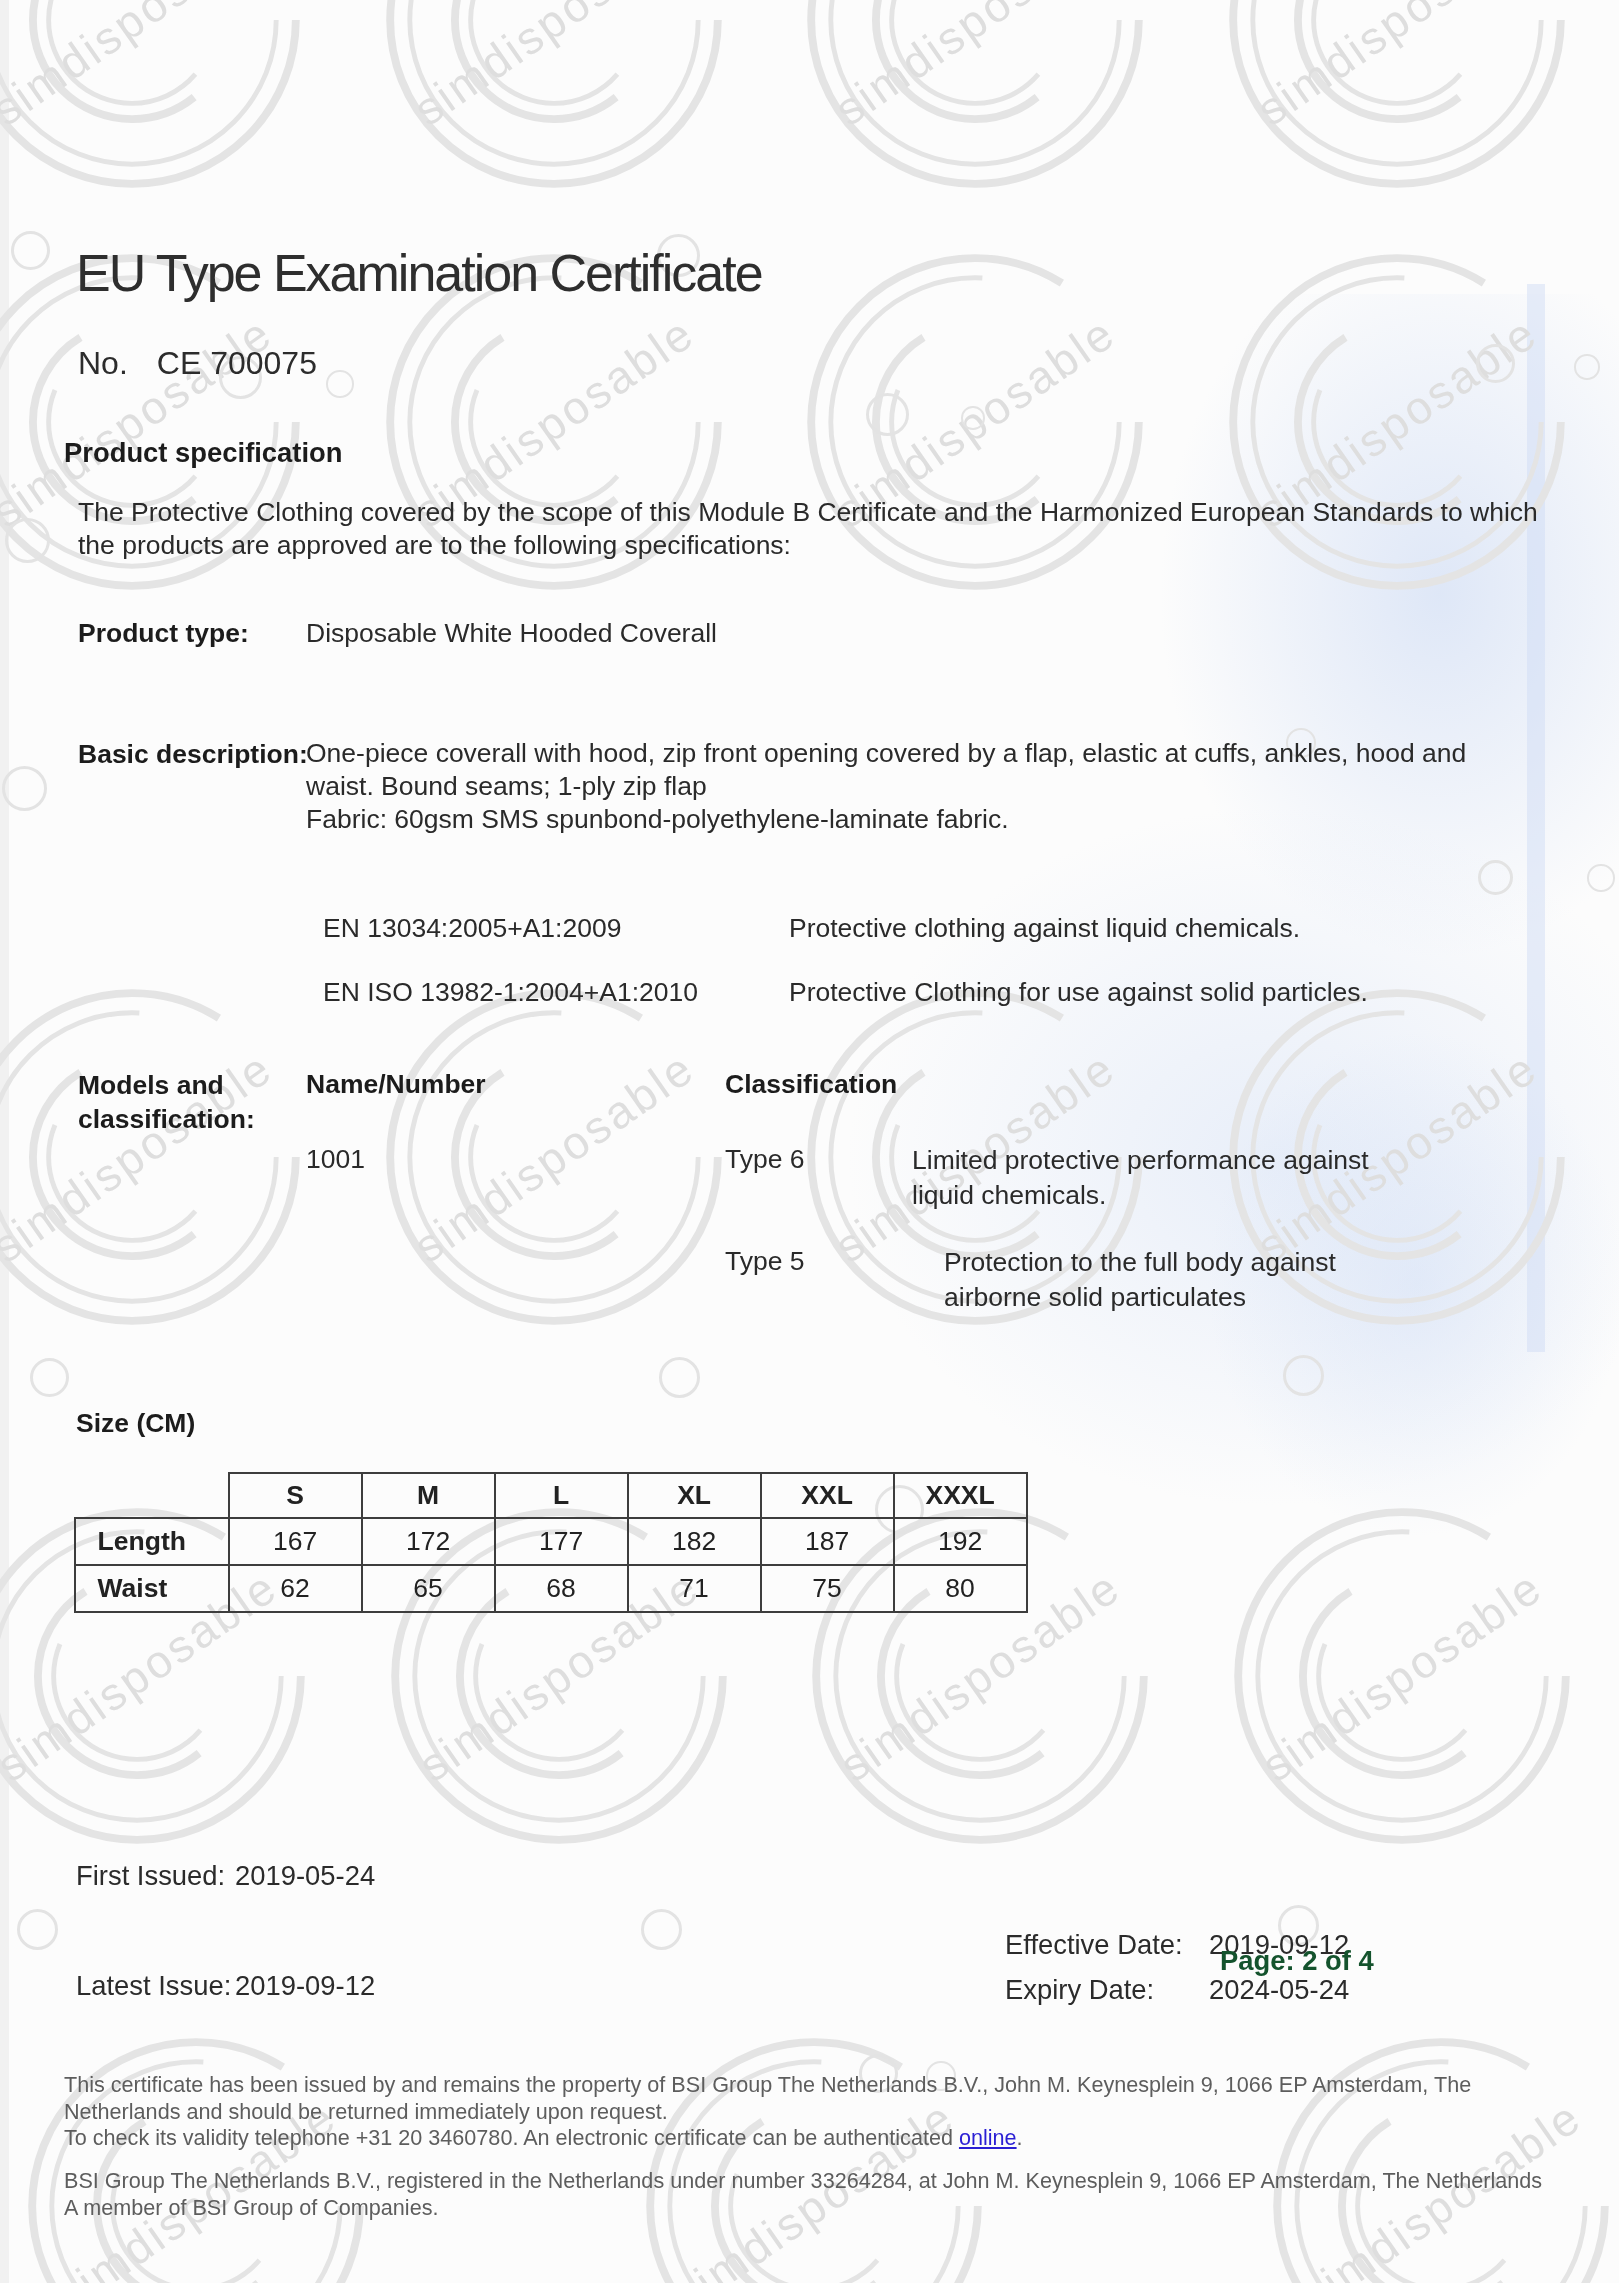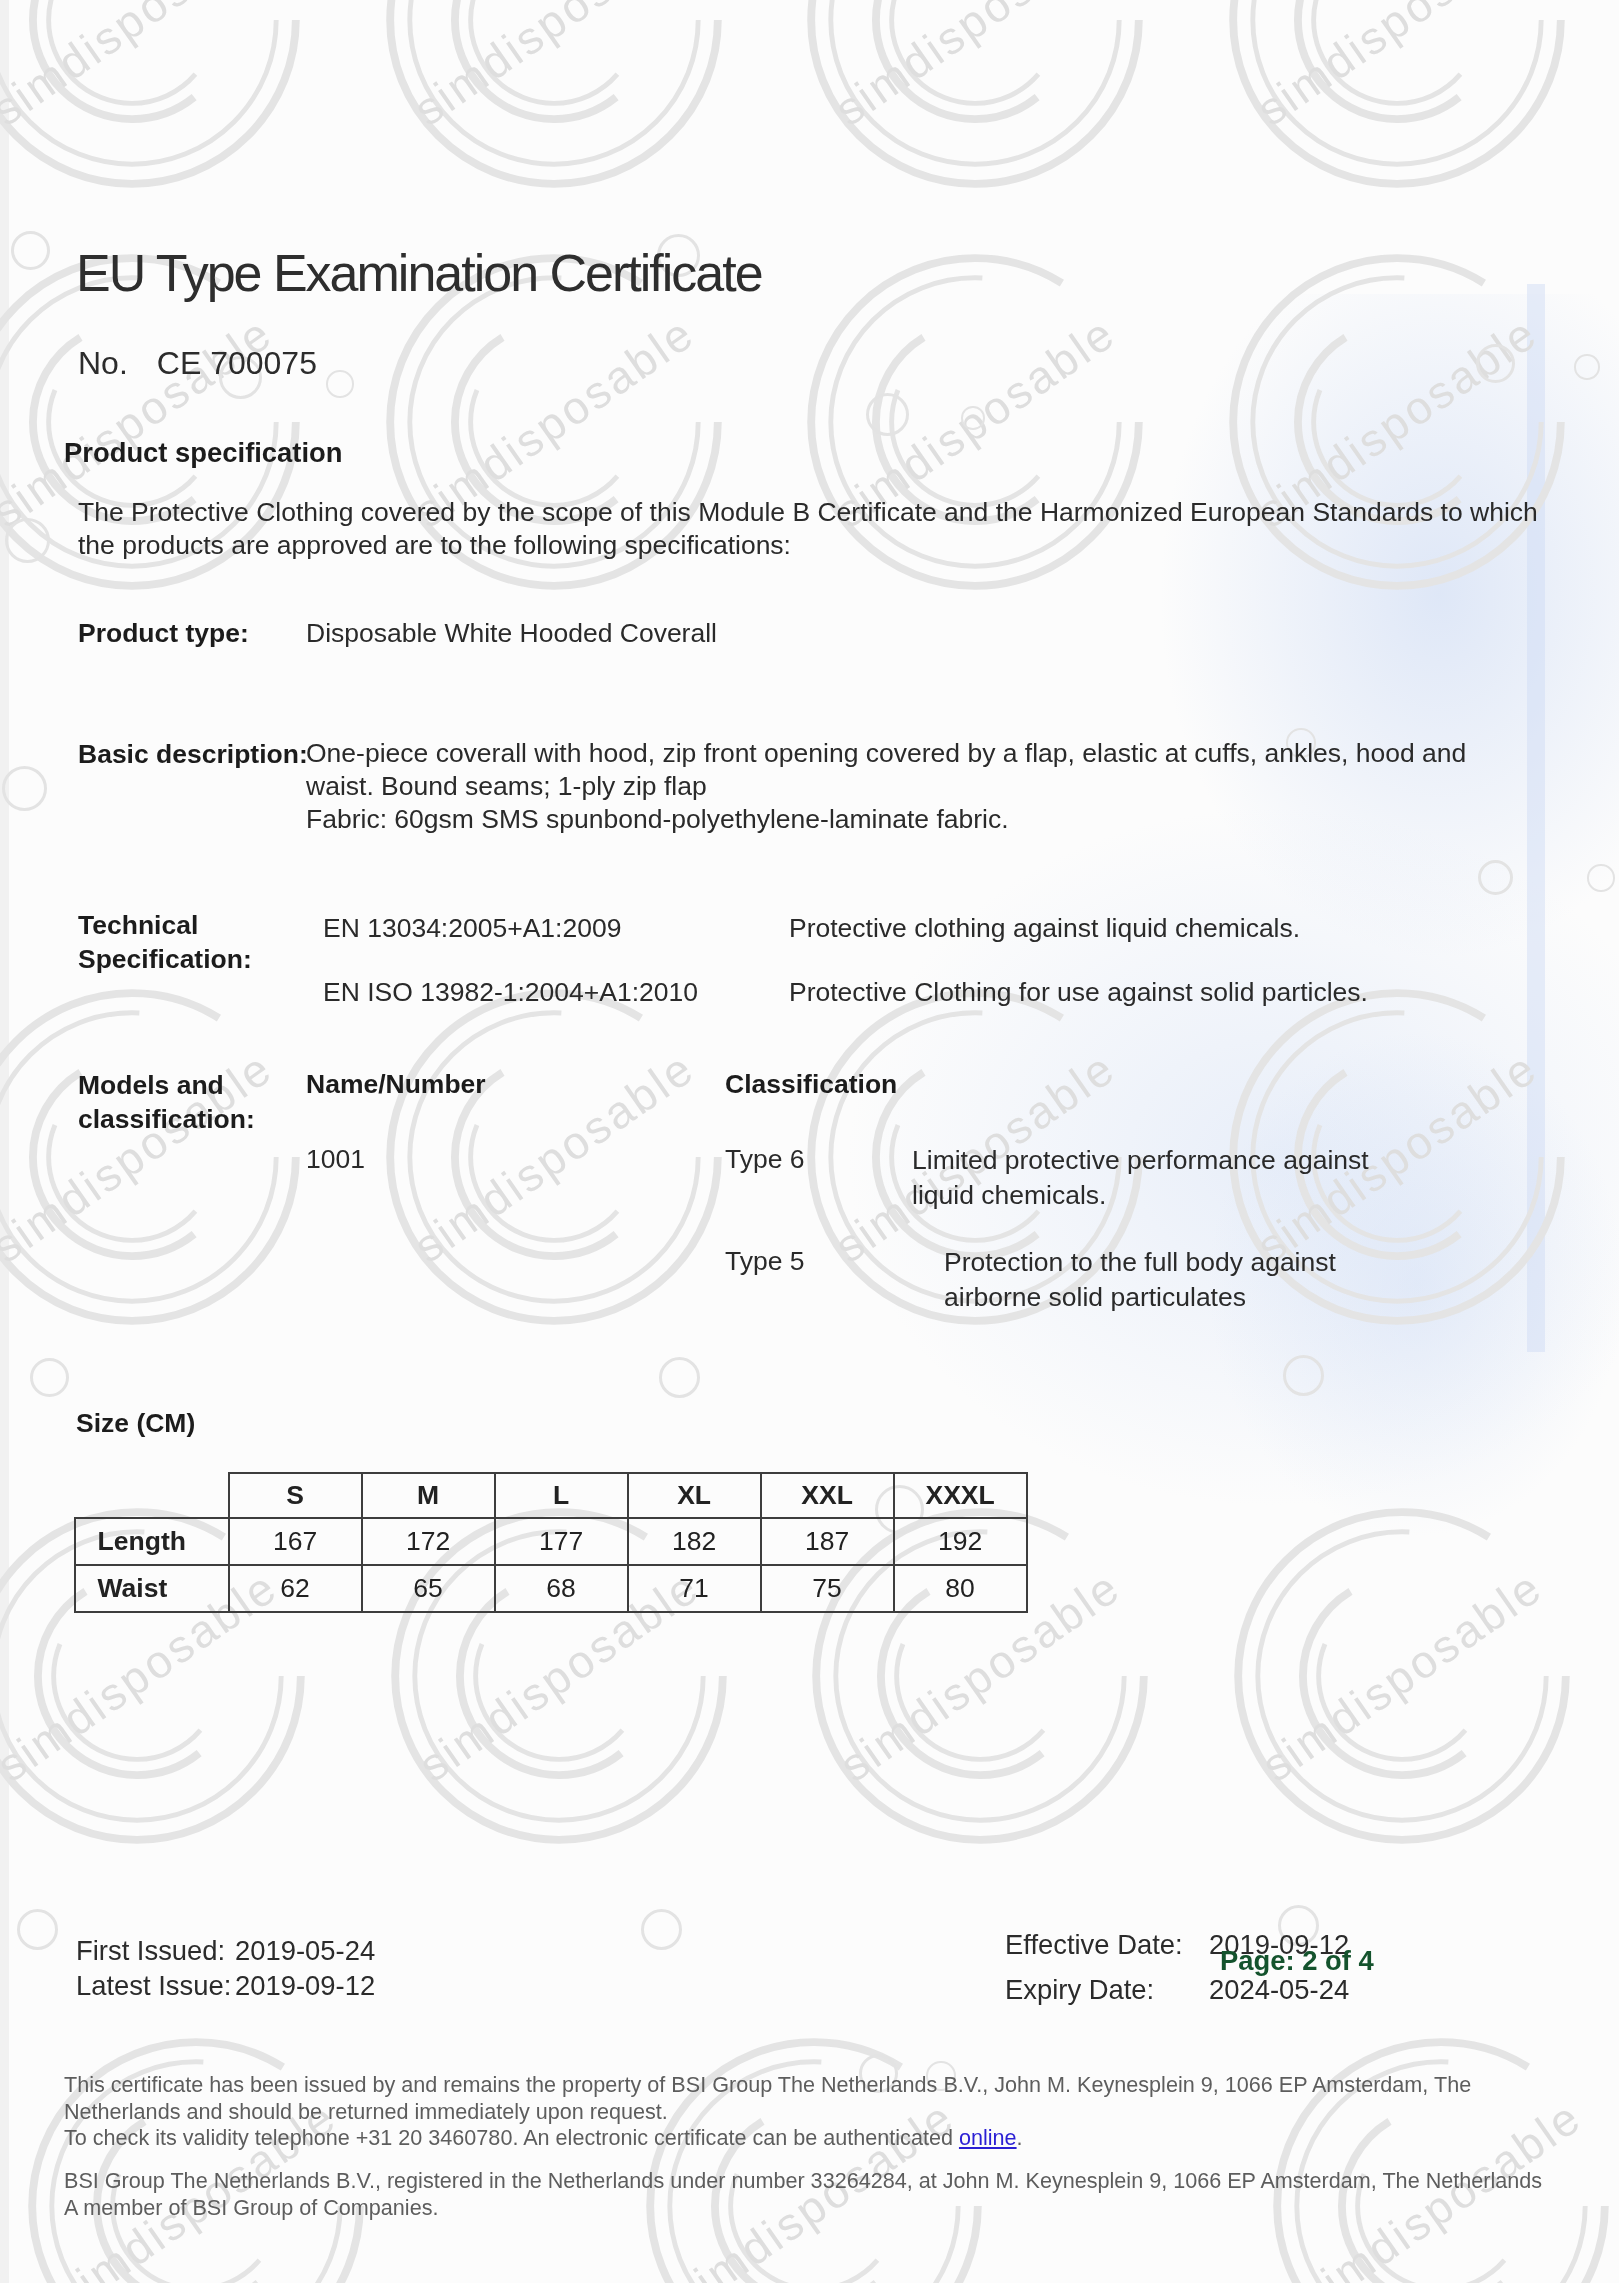--- a/index.html
+++ b/index.html
@@ -315,21 +315,20 @@
     <div class="abs fs28 h-bold" style="left:78px;top:617px;">Product type:</div>
     <div class="abs fs28 nowrap" style="left:306px;top:617px;text-align:center;">Disposable White Hooded Coverall</div>
 
     <div class="abs row-label h-bold" style="left:78px;top:737px;">Basic description:</div>
     <div class="abs fs28" style="left:306px;top:737px;">
       <div class="nowrap">One-piece coverall with hood, zip front opening covered by a flap, elastic at cuffs, ankles, hood and</div>
       <div class="nowrap">waist. Bound seams; 1-ply zip flap</div>
       <div class="nowrap">Fabric: 60gsm SMS spunbond-polyethylene-laminate fabric.</div>
     </div>
 
-    <div class="abs row-label h-bold" style="left:78px;top:908px;">Technical Specification:</div>
     <div class="abs fs28 nowrap" style="left:323px;top:912px;">EN 13034:2005+A1:2009</div>
     <div class="abs fs28 nowrap" style="left:789px;top:912px;">Protective clothing against liquid chemicals.</div>
     <div class="abs fs28 nowrap" style="left:323px;top:976px;">EN ISO 13982-1:2004+A1:2010</div>
     <div class="abs row-label h-bold" style="left:78px;top:1068px;">Models and classification:</div>
 
     <div class="abs fs28 nowrap" style="left:789px;top:976px;">Protective Clothing for use against solid particles.</div>
     <div class="abs fs28 h-bold nowrap" style="left:306px;top:1068px;">Name/Number</div>
     <div class="abs fs28 h-bold nowrap" style="left:725px;top:1068px;">Classification</div>
     <div class="abs fs28" style="left:306px;top:1143px;">1001</div>
     <div class="abs fs28" style="left:725px;top:1143px;">Type 6</div>
@@ -364,21 +363,21 @@
         <td>62</td>
         <td>65</td>
         <td>68</td>
         <td>71</td>
         <td>75</td>
         <td>80</td>
       </tr>
     </tbody>
       </table>
 
-    <div class="abs date-row" style="left:76px;top:1935px;">
+    <div class="abs date-row" style="left:76px;top:1860px;">
       <span class="dlabel-l">First Issued:</span><span>2019-05-24</span>
     </div>
     <div class="abs date-row" style="left:76px;top:1970px;">
       <span class="dlabel-l">Latest Issue:</span><span>2019-09-12</span>
     </div>
     <div class="abs date-row" style="left:1005px;top:1929px;">
       <span class="dlabel-r">Effective Date:</span><span>2019-09-12</span>
     </div>
     <div class="abs date-row" style="left:1005px;top:1974px;">
       <span class="dlabel-r">Expiry Date:</span><span>2024-05-24</span>

